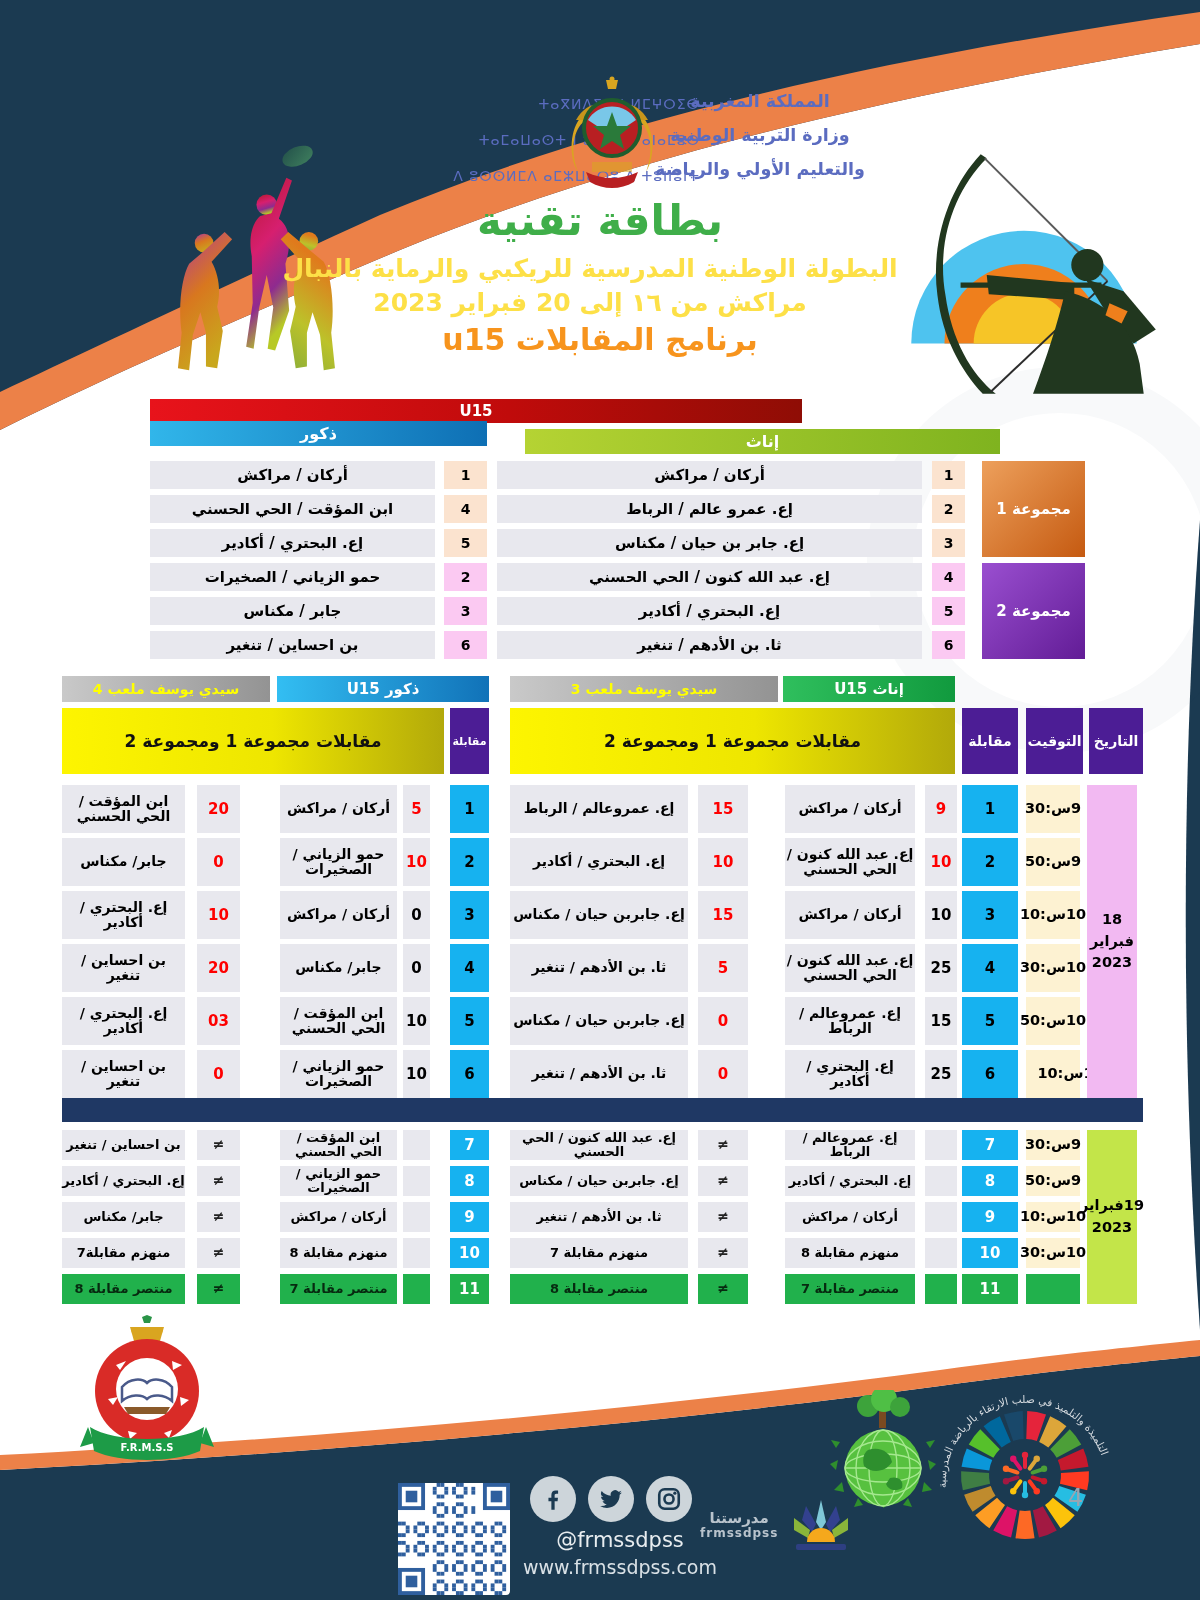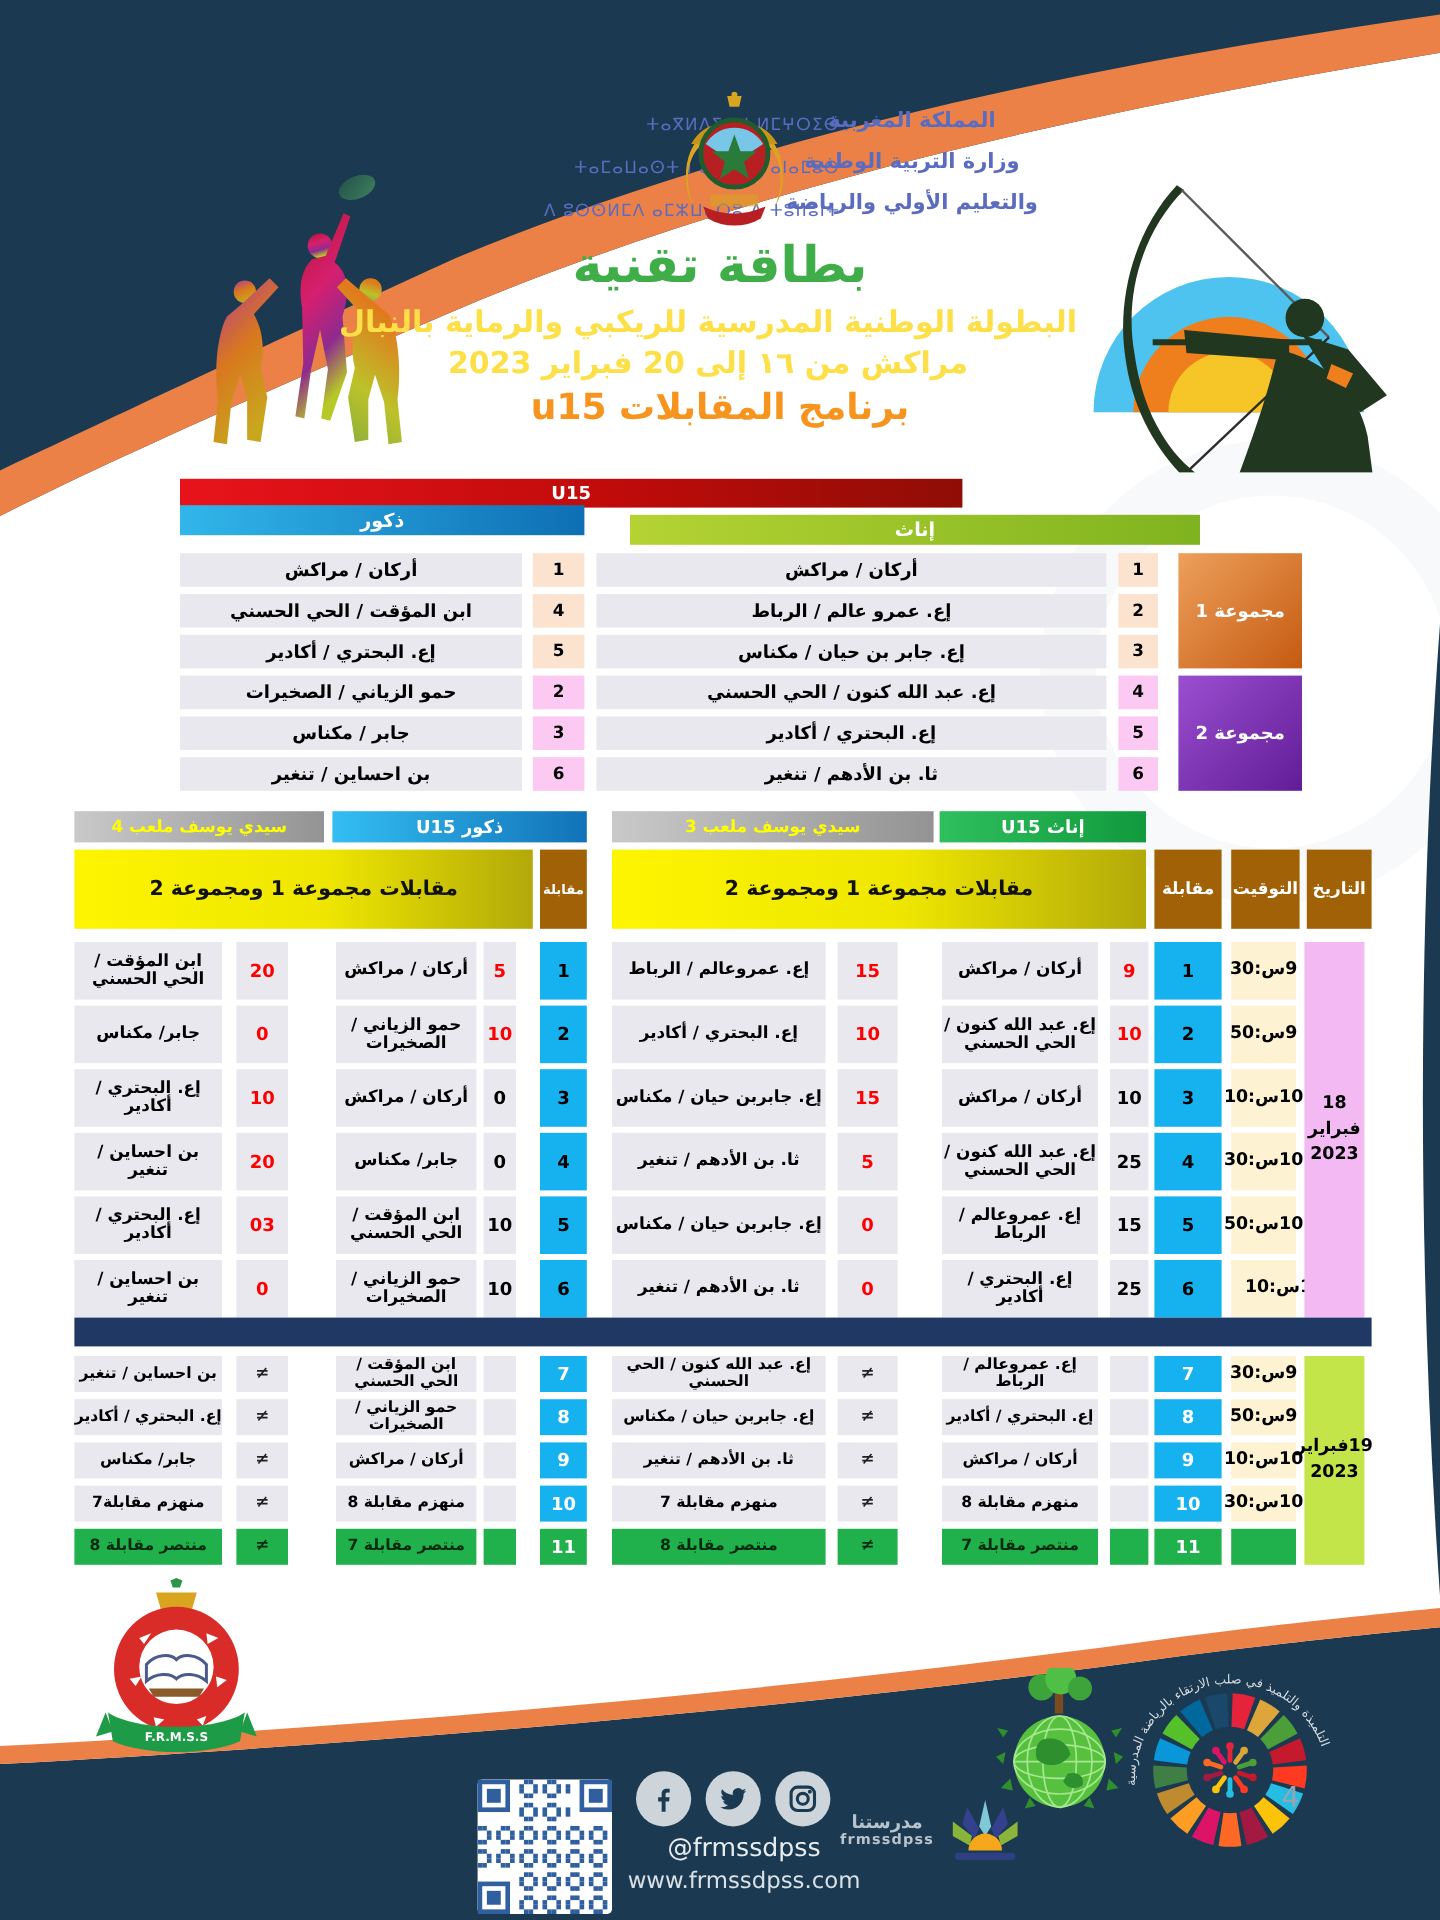--- a/index.html
+++ b/index.html
@@ -28,21 +28,21 @@
               font-size:15px;font-weight:700;direction:rtl;}
   #group1{background:linear-gradient(135deg,#eda05c,#c55a11);}
   #group2{background:linear-gradient(135deg,#9a4fd0,#621c96);}
 
   
   .venuebar{background:linear-gradient(90deg,#c9c9c9,#939393);color:#ffff00;font-size:14px;}
   .mu15bar{background:linear-gradient(90deg,#33bef2,#1172b8);color:#fff;font-size:15px;}
   .fu15bar{background:linear-gradient(90deg,#2fbf5d,#119a3e);color:#fff;font-size:15px;}
   .yellowbar{background:linear-gradient(90deg,#fdf500 0%,#eee600 55%,#b2a90a 100%);
              color:#111;font-size:17px;direction:rtl;}
-  .bluehead{background:#a16207;color:#fff;font-size:13px;direction:rtl;}
+  .bluehead{background:#4c1d95;color:#fff;font-size:13px;direction:rtl;}
   .srow{display:grid;}
   .m-row{grid-template-columns:123px 12px 43px 40px 117px 6px 27px 20px 39px;}
   .f-row{grid-template-columns:178px 10px 50px 37px 130px 10px 32px 5px 56px 8px 54px;}
   .d1{height:48px;margin-bottom:5px;} .d2{height:30px;margin-bottom:6px;}
   .cell{display:flex;align-items:center;justify-content:center;text-align:center;
         font-weight:700;direction:rtl;line-height:1.1;background:#e8e8ee;color:#000;}
   .d1 .team{font-size:14px;} .d2 .team{font-size:13px;}
   .score{font-size:15px;} .score.red{color:#fe0000;}
   .match{background:#16b2f0;font-size:15px;}
   .d2 .match{color:#fff;}

